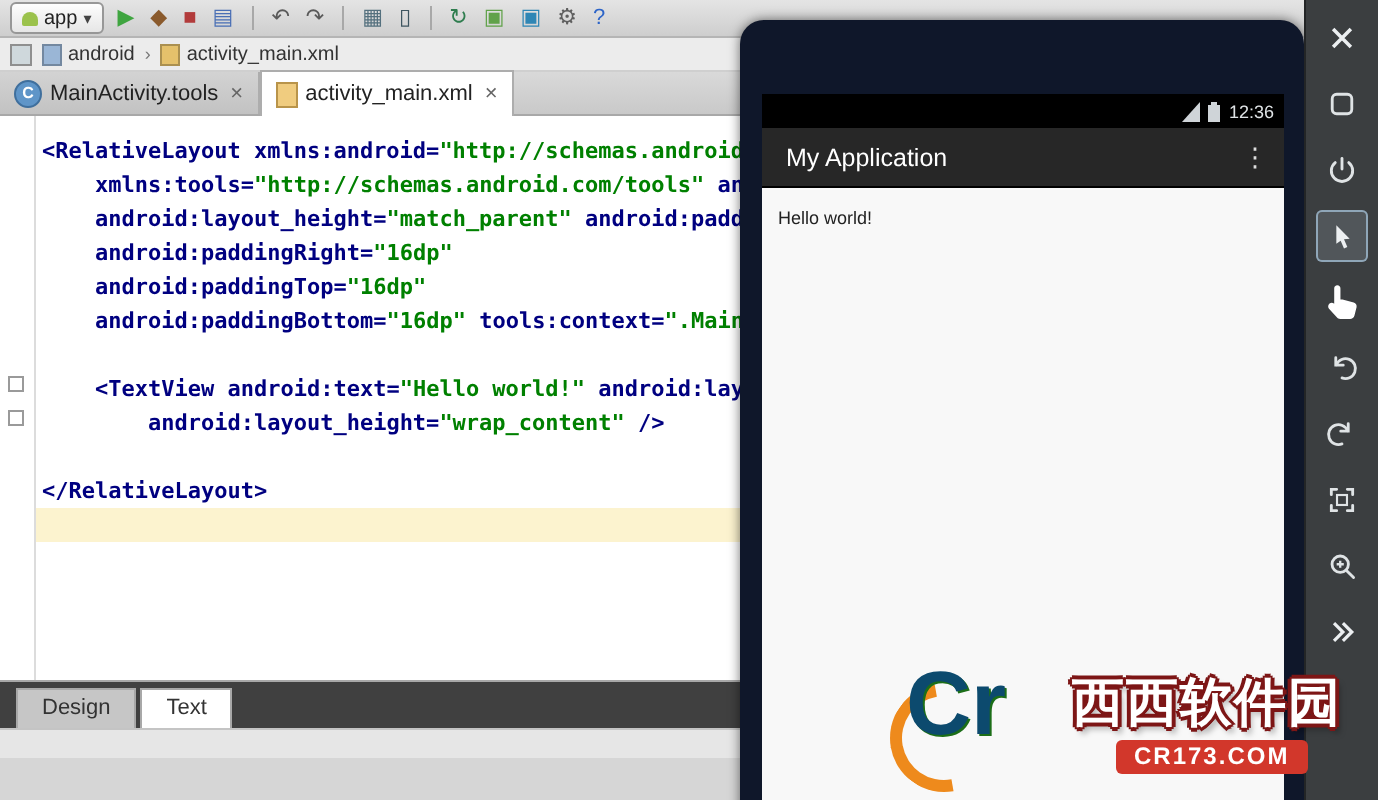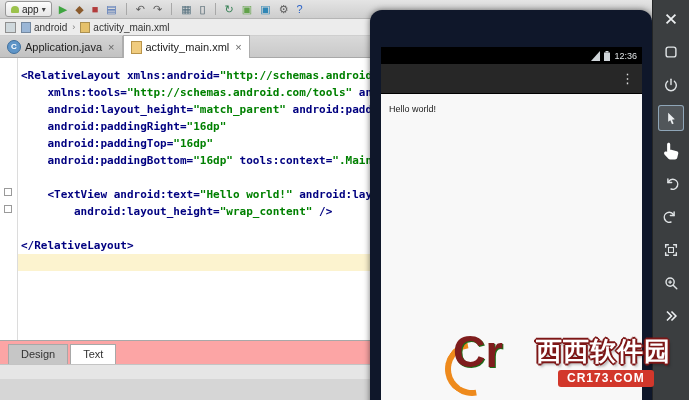--- a/index.html
+++ b/index.html
@@ -45,21 +45,21 @@
   .editor{position:absolute;left:0;top:58px;width:652px;height:282px;background:#fff;z-index:0;}
   .gutter{position:absolute;left:0;top:0;width:17px;height:100%;border-right:1px solid #dcdcdc;background:#fff;}
   .fold{position:absolute;left:4px;width:8px;height:8px;border:1px solid #9a9a9a;background:#fff;box-sizing:border-box;cursor:pointer;}
   .f1{top:130px;} .f2{top:147px;}
   .code{position:absolute;left:21px;top:9px;right:0;font-family:"DejaVu Sans Mono",monospace;
         font-size:11px;font-weight:bold;line-height:17px;white-space:pre;cursor:text;}
   .code-line{height:17px;}
   .caret-line{margin-left:-3px;width:634px;background:#fcf3cf;}
 
   
-  .designbar{position:absolute;left:0;top:340px;width:586px;height:24px;background:#fca5a5;
+  .designbar{position:absolute;left:0;top:340px;width:586px;height:24px;background:#404040;
              border-top:1px solid #a8a8a8;display:flex;align-items:flex-end;padding-left:8px;
              box-sizing:border-box;z-index:1;}
   .dtab{height:20px;padding:3px 12px 0;font-size:11px;color:#333;background:#c6c6c6;
         border:1px solid #a8a8a8;border-bottom:none;margin-right:2px;box-sizing:border-box;cursor:pointer;}
   .dtab.active{background:#fff;text-align:right;}
 
   .scrollstrip{position:absolute;left:0;top:364px;width:652px;height:14px;background:#e6e6e6;
                border-top:1px solid #c4c4c4;z-index:1;}
 
   
@@ -89,21 +89,21 @@
   .emu-btn{width:26px;height:26px;display:flex;align-items:center;justify-content:center;
            border-radius:3px;cursor:pointer;flex:0 0 auto;}
   .emu-btn.selected{background:#51565a;box-shadow:inset 0 0 0 1px #8fa6b8;}
   .emu-btn.large svg{transform:scale(1.3);}
 
   
   .watermark{position:absolute;left:448px;top:330px;width:220px;height:70px;z-index:20;}
   .wm-arc{position:absolute;left:-3px;top:12px;width:42px;height:42px;border-radius:50%;
           border:6px solid transparent;border-left-color:#ee8a1c;border-bottom-color:#ee8a1c;
           transform:rotate(35deg);}
-  .wm-cr{position:absolute;left:5px;top:-4px;font-size:45px;font-weight:bold;color:#7f1d1d;
+  .wm-cr{position:absolute;left:5px;top:-4px;font-size:45px;font-weight:bold;color:#0c4a6e;
          text-shadow:1px 1px 0 #1c6e18;}
   .wm-cn{position:absolute;left:58px;top:4px;font-size:26px;font-weight:bold;color:#fff;letter-spacing:1px;
          white-space:nowrap;
          text-shadow:-2px 0 #7d1616,2px 0 #7d1616,0 -2px #7d1616,0 2px #7d1616,
                      -1px -1px #7d1616,1px 1px #7d1616,-1px 1px #7d1616,1px -1px #7d1616,
                      2px 3px 3px rgba(0,0,0,.35);padding-left:30px;}
   .wm-dom{position:absolute;left:110px;top:40px;background:#d2372b;color:#ffffff;font-size:12px;
           font-weight:bold;padding:1px 9px 2px;border-radius:3px;letter-spacing:1px;}
 </style>
 </head>
@@ -146,21 +146,21 @@
     <span class="bc-sep">›</span>
     <span class="crumb">
       <span class="crumb-ic c2"></span>
       <span>activity_main.xml</span>
     </span>
   </div>
 
   <div class="tabbar">
     <div class="etab">
       <span class="cicon">C</span>
-      <span>Application.java</span>
+      <span>MainActivity.tools</span>
       <span class="tclose">×</span>
     </div>
     <div class="etab active">
       <span class="xicon"></span>
       <span>activity_main.xml</span>
       <span class="tclose">×</span>
     </div>
   </div>
 
   <div class="editor">
@@ -185,20 +185,21 @@
         <svg width="9" height="10" viewBox="0 0 9 10">
             <path d="M0 10L9 0v10z" fill="#cfd4d8"></path>
           </svg>
         <svg width="6" height="10" viewBox="0 0 6 10">
             <rect x="1.5" y="0" width="3" height="1.5" fill="#cfd4d8"></rect>
             <rect x="0" y="1.5" width="6" height="8.5" fill="#cfd4d8"></rect>
           </svg>
         <span>12:36</span>
       </div>
       <div class="actionbar">
+        <span>My Application</span>
         <span class="overflow">⋮</span>
       </div>
       <div class="app-content">
         <span>Hello world!</span>
       </div>
     </div>
   </div>
 
   <div class="emu-sidebar">
       <div class="emu-btn">

